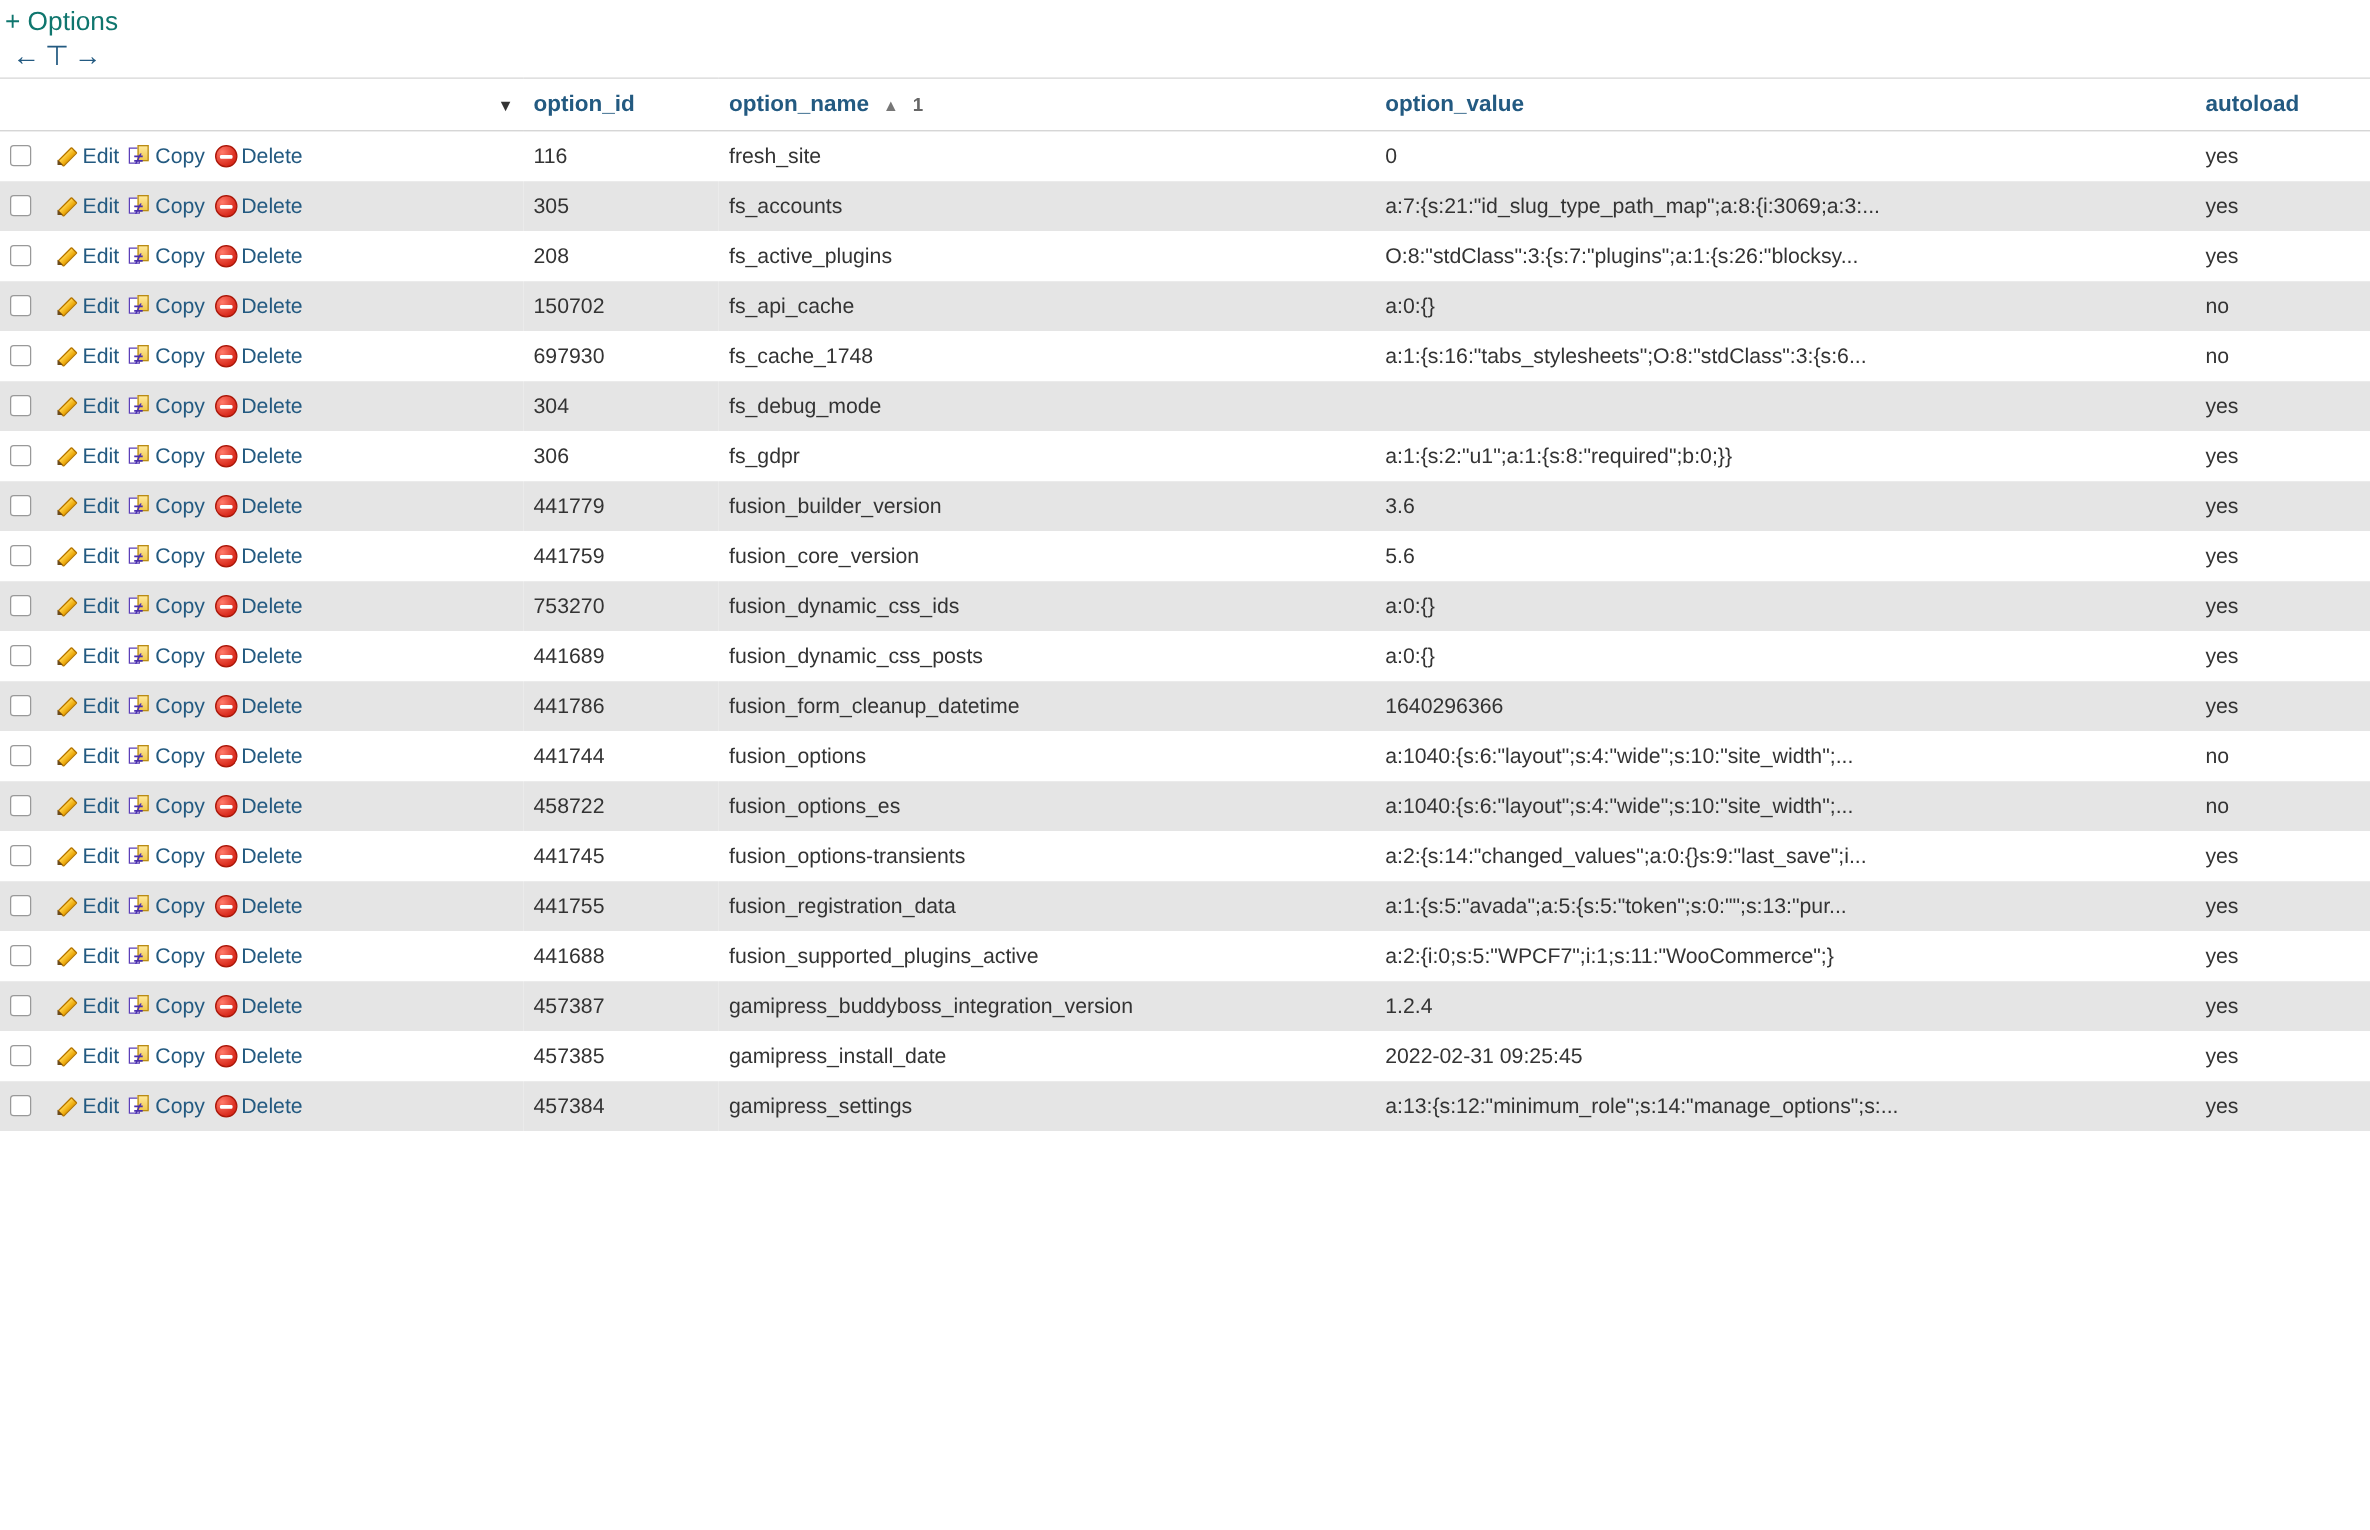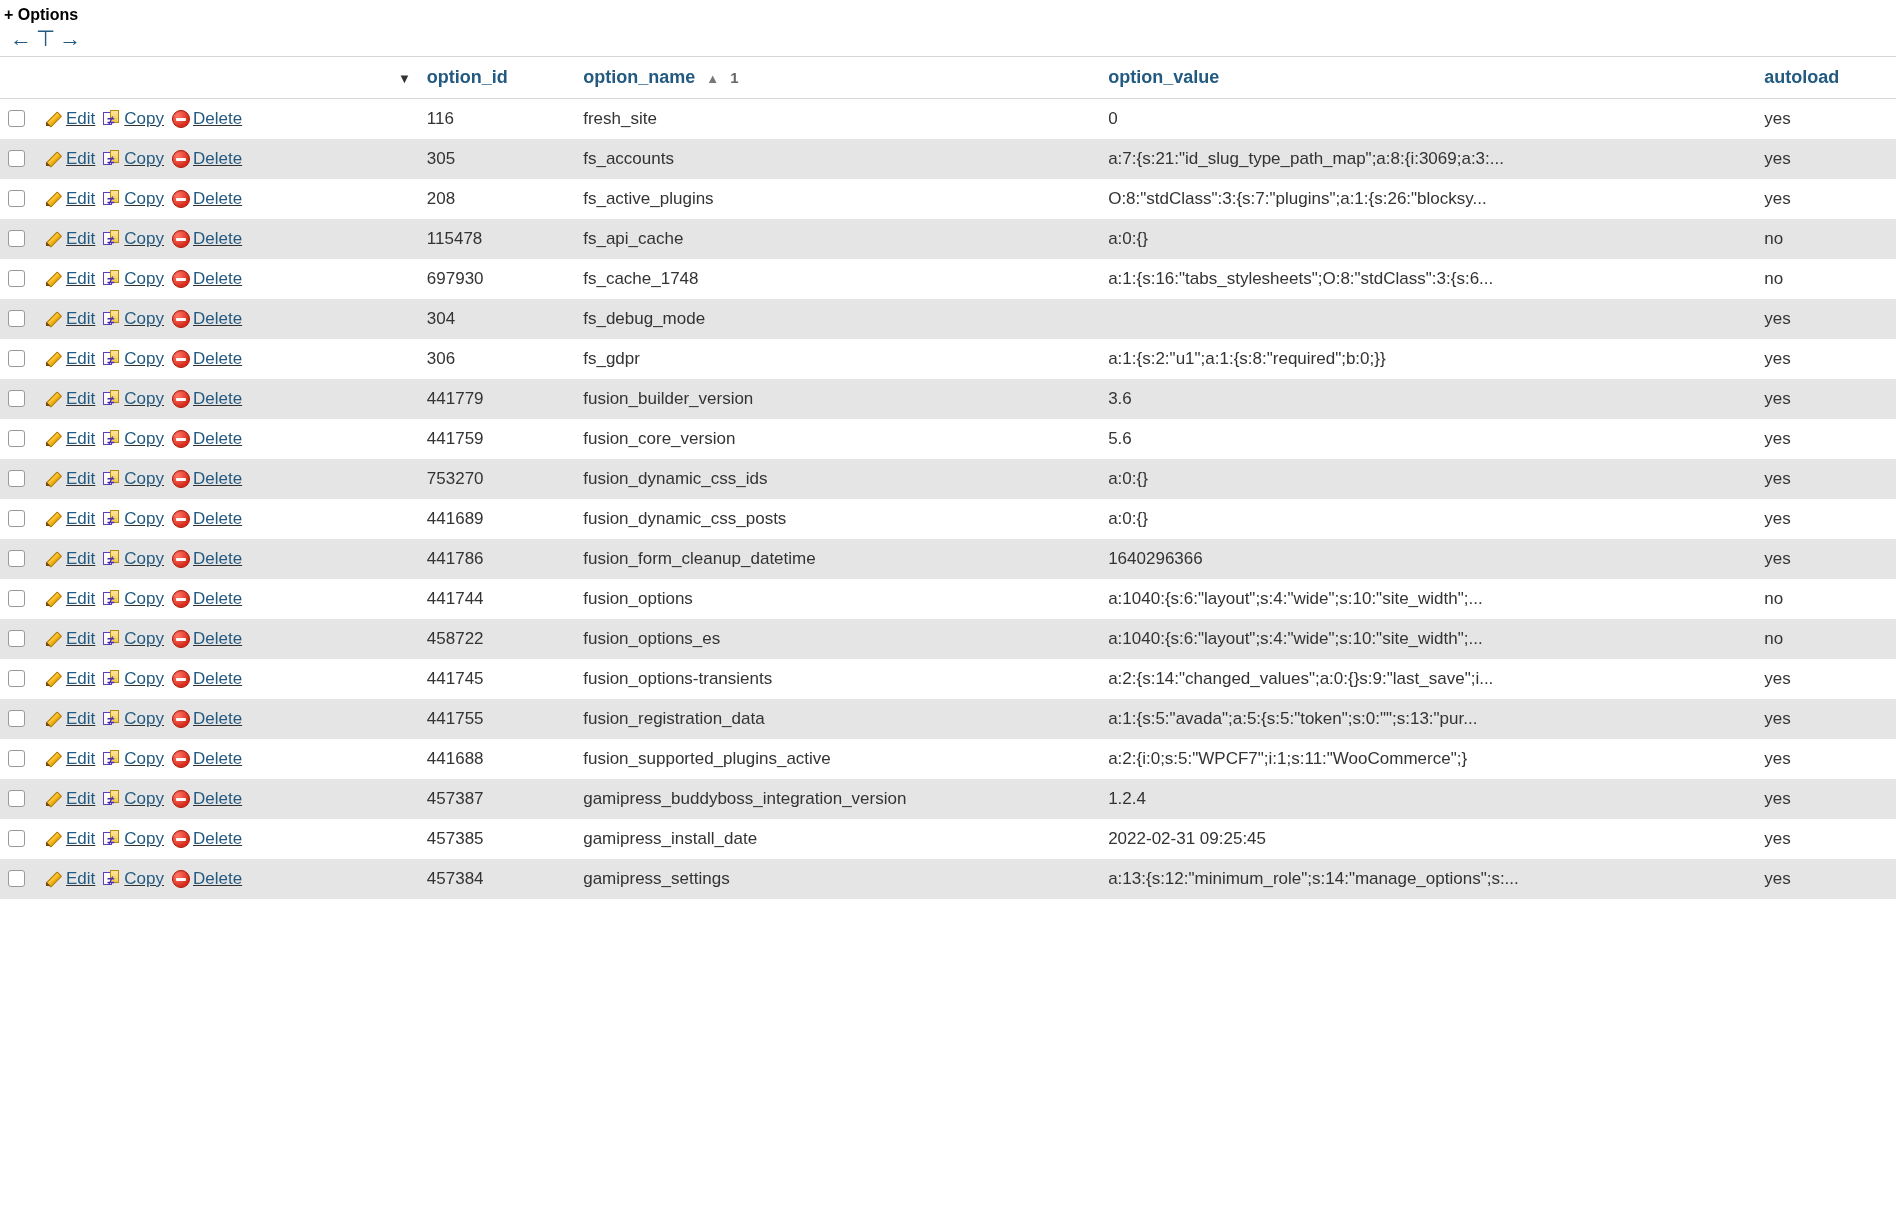--- a/index.html
+++ b/index.html
@@ -4,25 +4,24 @@
 <style>
 * { margin: 0; padding: 0; box-sizing: border-box; }
 body {
   font-family: -apple-system, BlinkMacSystemFont, "Segoe UI", Arial, sans-serif;
   font-size: 17px;
   color: #333;
   background: #fff;
   padding: 4px 0 40px 0;
 }
 .options-link {
-  color: #000000;
-  font-size: 16px;
+  color: #0f766e;
+  font-size: 21px;
   padding: 2px 0 2px 4px;
   cursor: pointer;
-  font-weight: bold;
 }
 .nav-row {
   display: flex;
   align-items: center;
   padding: 2px 6px 6px 10px;
 }
 .nav-arrows {
   display: flex;
   gap: 4px;
   align-items: center;
@@ -79,21 +78,20 @@
   padding: 8px 8px;
   font-size: 17px;
   color: #333;
   white-space: nowrap;
   overflow: hidden;
   text-overflow: ellipsis;
   vertical-align: middle;
 }
 td.col-id { text-align: left; padding-right: 14px;}
 td.col-actions {
-  text-decoration: underline;
 }
 .actions-wrap {
   display: flex;
   align-items: center;
   gap: 8px;
 }
 .chk {
   width: 17px; height: 17px;
   border: 1.5px solid #999;
   border-radius: 3px;
@@ -294,21 +292,21 @@
                 <span class="bolt">≠</span>
               </span>
               <span class="lbl">Copy</span>
             </span>
             <span class="act">
               <span class="icon-del"></span>
               <span class="lbl">Delete</span>
             </span>
           </div>
         </td>
-        <td class="col-id">115478</td>
+        <td class="col-id">150702</td>
         <td class="col-name">fs_api_cache</td>
         <td class="col-value">a:0:{}</td>
         <td class="col-auto">no</td>
       </tr>
       <tr class="odd">
         <td class="col-actions">
           <div class="actions-wrap">
             <span class="chk"></span>
             <span style="width:4px"></span>
             <span class="act">

